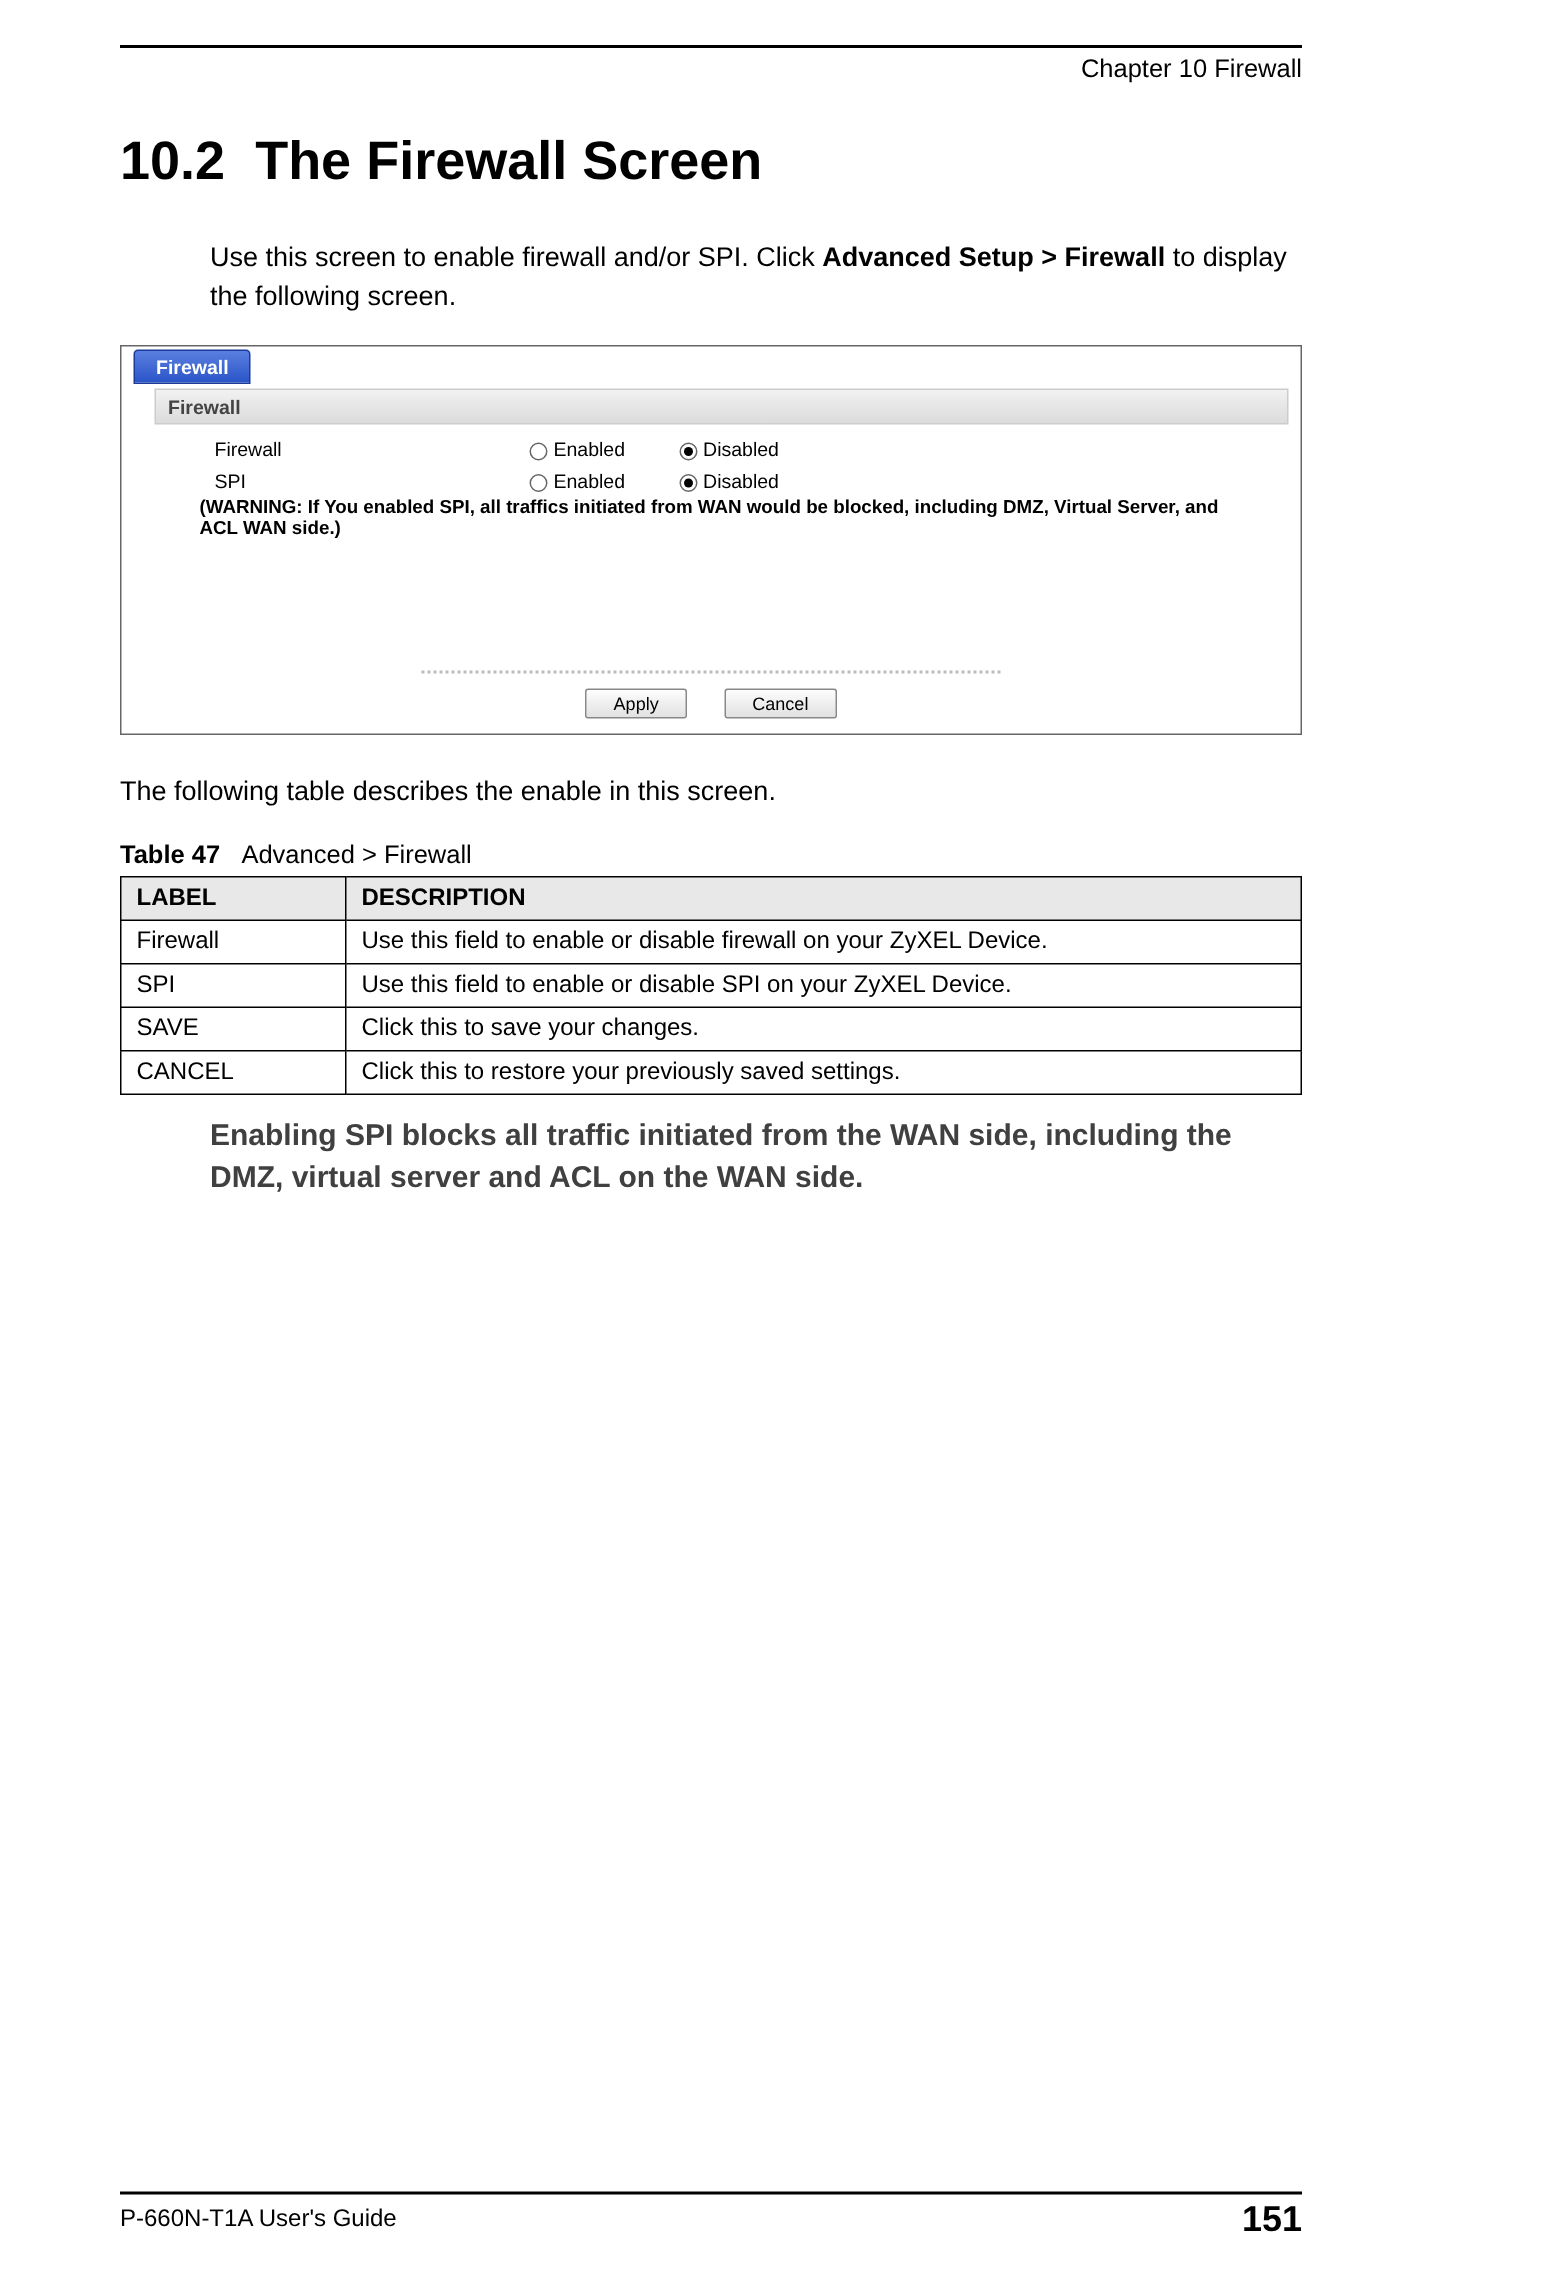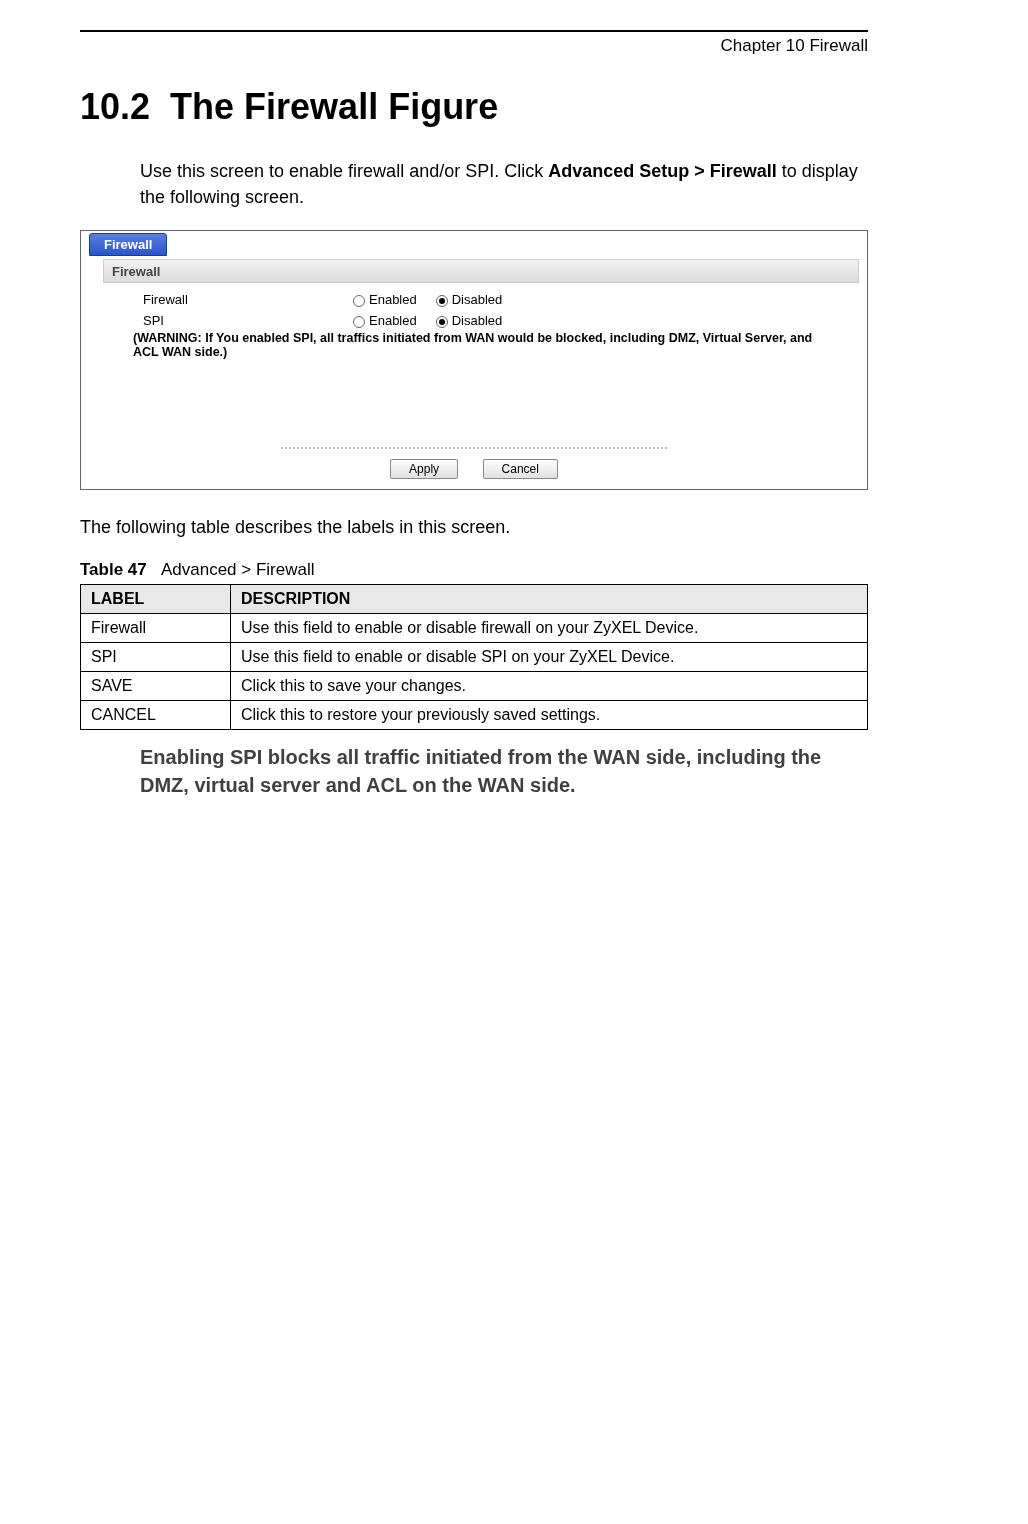--- a/index.html
+++ b/index.html
@@ -81,21 +81,21 @@
     padding: 4px 8px;
   }
   .form-area {
     position: absolute;
     top: 58px; left: 22px; right: 8px;
     font-size: 13px;
     color: #000;
   }
   .row { display:flex; align-items:center; padding: 3px 40px; }
   .row .lbl { width: 210px; }
-  .row .opts { display:flex; gap: 19px; }
+  .row .opts { display:flex; gap: 36px; }
   .radio { width:12px; height:12px; border:1px solid #666; border-radius:50%; display:inline-block; margin-right:4px; vertical-align:middle; position:relative; }
   .radio.checked::after { content:""; position:absolute; top:2px; left:2px; width:6px; height:6px; background:#000; border-radius:50%; }
   .note-row {
     padding: 3px 30px 0 30px;
   }
   .note-icon {
     display:inline-block;
     width:14px; height:14px;
     vertical-align:middle;
     margin-right:4px;
@@ -171,21 +171,21 @@
   }
 </style>
 </head>
 <body>
 
 <div class="page">
   <div class="header-line"></div>
   <div class="header-text">Chapter 10 Firewall</div>
 
   <h1 class="section-title">
-    <span>10.2</span>&nbsp;&nbsp;<span>The Firewall Figure</span>
+    <span>10.2</span>&nbsp;&nbsp;<span>The Firewall Screen</span>
   </h1>
 
   <p class="body-text">
     <span>Use this screen to enable firewall and/or SPI. Click </span><span class="bold">Advanced Setup &gt; Firewall</span><span> to display the following screen.</span>
   </p>
 
 
   <div class="figure">
     <div class="tab">Firewall</div>
     <div class="panel">
@@ -207,21 +207,21 @@
         </span>
       </div>
       <div class="warning-text">(WARNING: If You enabled SPI, all traffics initiated from WAN would be blocked, including DMZ, Virtual Server, and ACL WAN side.)</div>
     </div>
     <div class="btn-row">
       <span class="btn">Apply</span>
       <span class="btn">Cancel</span>
     </div>
   </div>
 
-  <p class="body-text" style="margin-left:0;">The following table describes the labels in this screen.</p>
+  <p class="body-text" style="margin-left:0;">The following table describes the enable in this screen.</p>
 
   <div class="table-caption">
     <span class="fb">Table 47</span>&nbsp;&nbsp;&nbsp;<span>Advanced &gt; Firewall</span>
   </div>
 
   <table class="desc">
     <tbody>
         <tr>
       <th class="c1">LABEL</th>
       <th>DESCRIPTION</th>
@@ -240,13 +240,17 @@
     </tr>
     <tr>
       <td class="c1">CANCEL</td>
       <td>Click this to restore your previously saved settings.</td>
     </tr>
   </tbody>
     </table>
 
   <div class="callout">Enabling SPI blocks all traffic initiated from the WAN side, including the DMZ, virtual server and ACL on the WAN side.</div>
 
+  <div class="footer">
+    <span>P-660N-T1A User's Guide</span>
+    <span class="pg">151</span>
+  </div>
 </div>
 
 </body></html>

